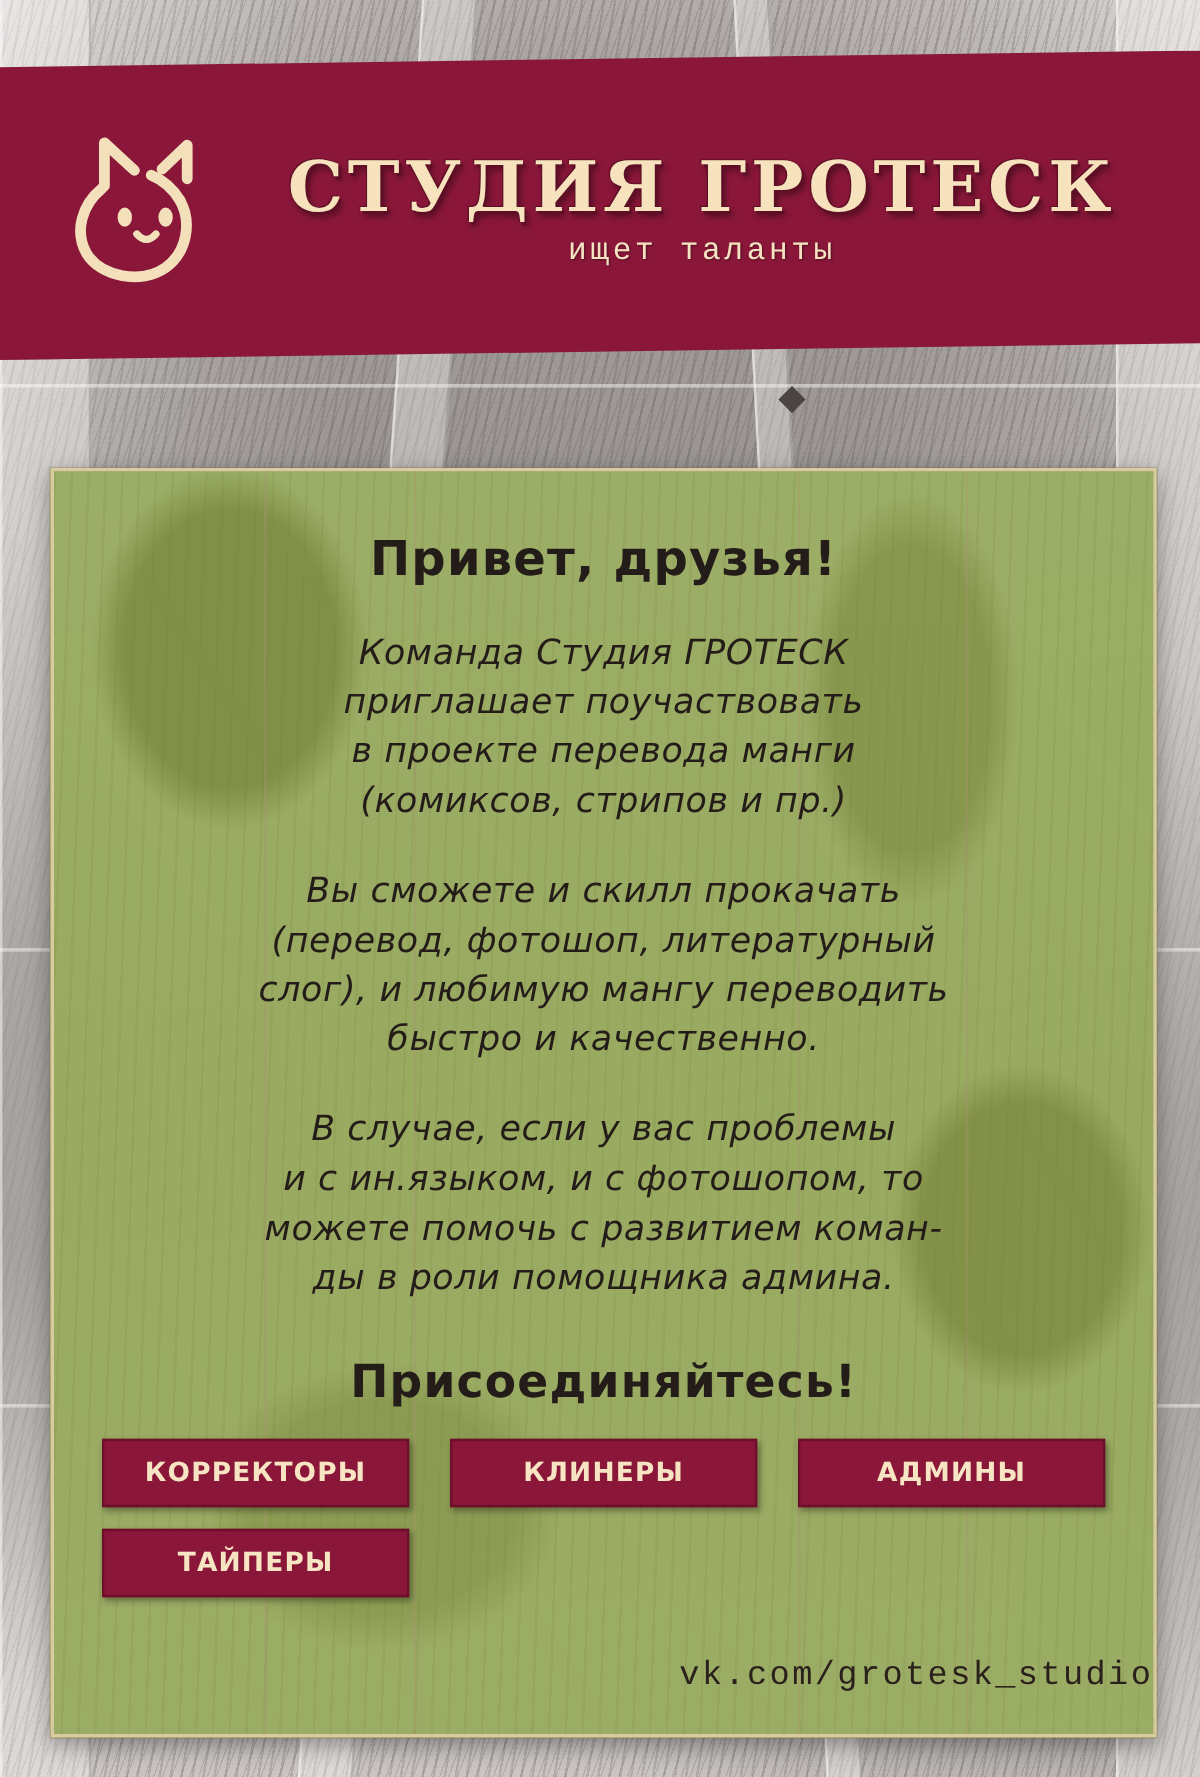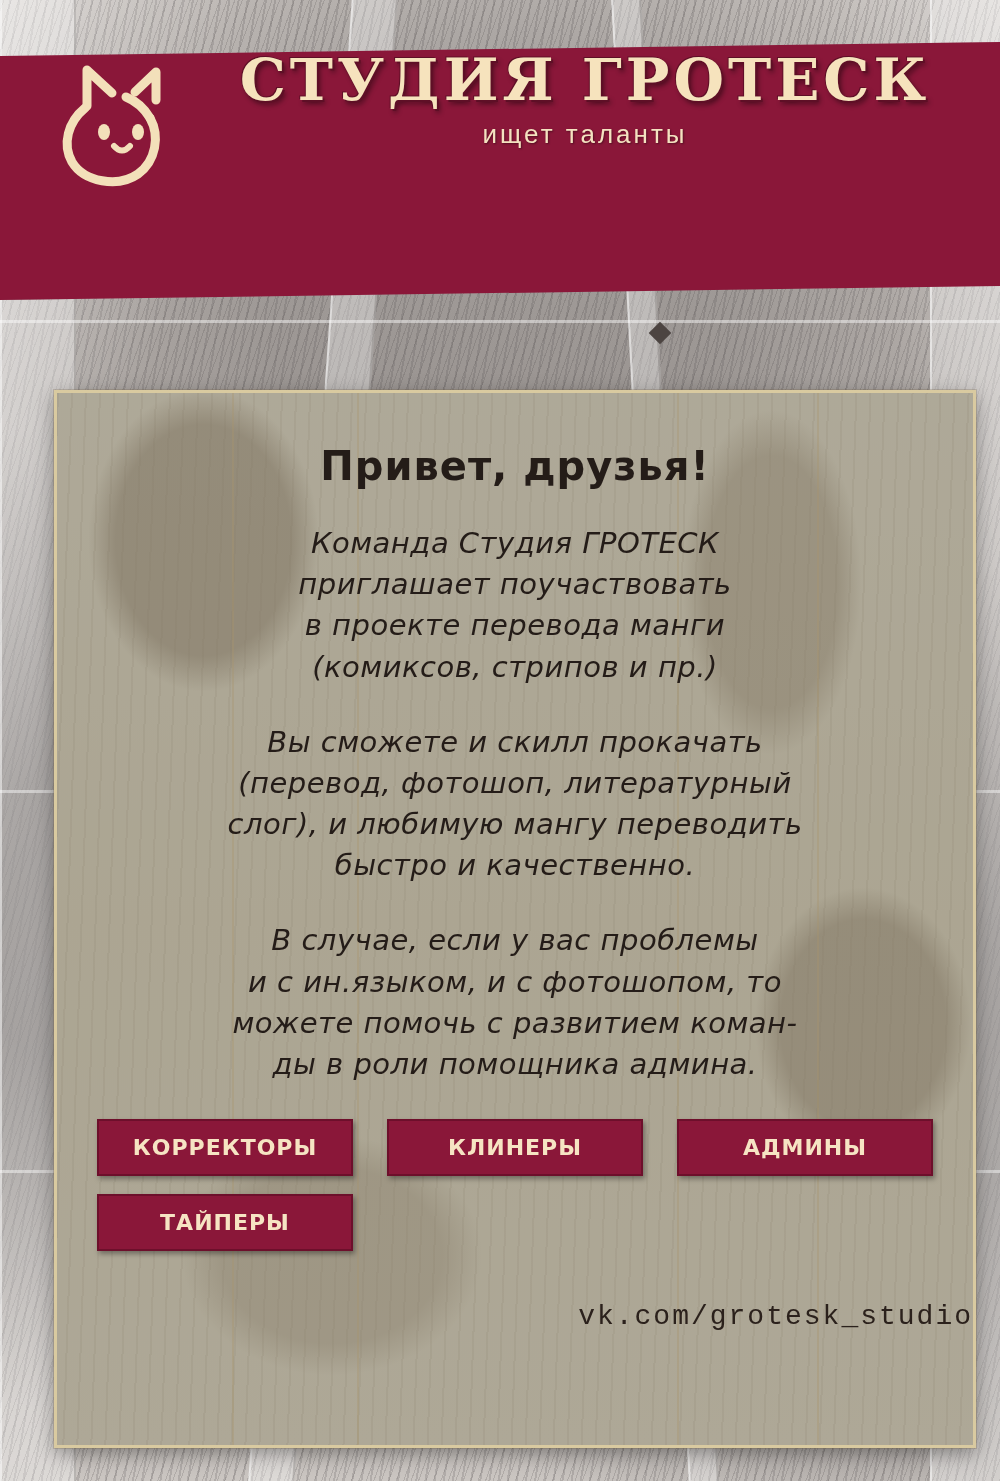--- a/index.html
+++ b/index.html
@@ -70,20 +70,21 @@
     width: 1000px;
     height: 258px;
     background: #8a1739;
     clip-path: polygon(0 14px, 1000px 0, 1000px 244px, 0 258px);
     box-shadow: 0 4px 14px rgba(0,0,0,0.35);
   }
   .banner-inner {
     position: absolute;
     inset: 0;
     display: flex;
+    align-items: center;
     padding-left: 40px;
     box-sizing: border-box;
   }
   .cat-logo { flex: 0 0 auto; margin-top: 6px; }
   .banner-text {
     flex: 1 1 auto;
     text-align: center;
     margin-left: -20px;
     margin-top: 8px;
   }
@@ -94,36 +95,36 @@
     letter-spacing: 4px;
     color: #f6e3bd;
     text-shadow:
       2px 2px 0 #5e0f26,
       -1px -1px 0 #5e0f26,
       3px 4px 5px rgba(0,0,0,0.45);
     margin: 0;
     line-height: 1.05;
   }
   .studio-sub {
-    font-family: Liberation Sans, sans-serif;
+    font-family: Liberation Mono, monospace;
     font-size: 26px;
     letter-spacing: 3px;
     color: #f4e2c0;
     margin: 8px 0 0 0;
     text-shadow: 1px 1px 2px rgba(0,0,0,0.4);
   }
 
   
   .card {
     position: absolute;
-    left: 54px;
+    left: 42px;
     top: 390px;
     width: 916px;
     height: 1052px;
-    background: #737373;
+    background: #4d7c0f;
     border: 3px solid #d9caa0;
     box-shadow: 0 0 0 1px rgba(120,100,70,0.25), 0 6px 18px rgba(0,0,0,0.35);
     overflow: hidden;
   }
   .card-art {
     position: absolute;
     inset: 0;
     opacity: 0.5;
     background:
       radial-gradient(ellipse 160px 210px at 16% 14%, rgba(140,118,80,0.55) 0 55%, rgba(232,220,185,0) 72%),
@@ -266,20 +267,21 @@
 в проекте перевода манги
 (комиксов, стрипов и пр.)</p>
     <p class="para">Вы сможете и скилл прокачать
 (перевод, фотошоп, литературный
 слог), и любимую мангу переводить
 быстро и качественно.</p>
     <p class="para">В случае, если у вас проблемы
 и с ин.языком, и с фотошопом, то
 можете помочь с развитием коман-
 ды в роли помощника админа.</p>
+    <h3 class="join">Присоединяйтесь!</h3>
   </div>
 
   <div class="roles">
     <div class="role-btn">КОРРЕКТОРЫ</div>
     <div class="role-btn">КЛИНЕРЫ</div>
     <div class="role-btn">АДМИНЫ</div>
     <div class="role-btn">ТАЙПЕРЫ</div>
   </div>
 
   <div class="link-line">vk.com/grotesk_studio</div>

